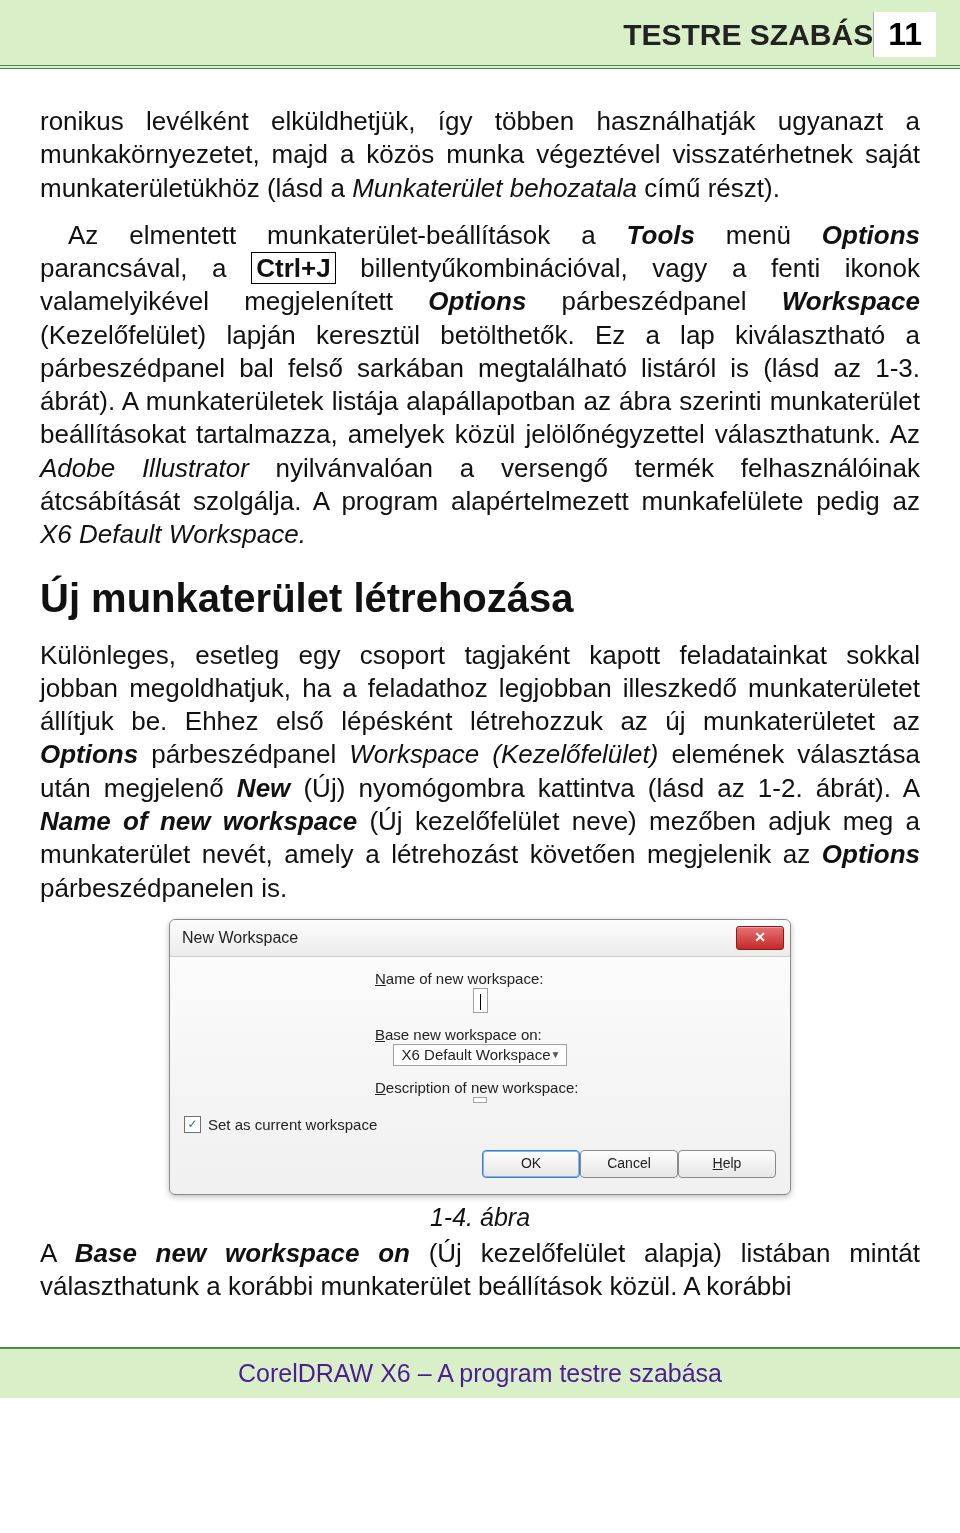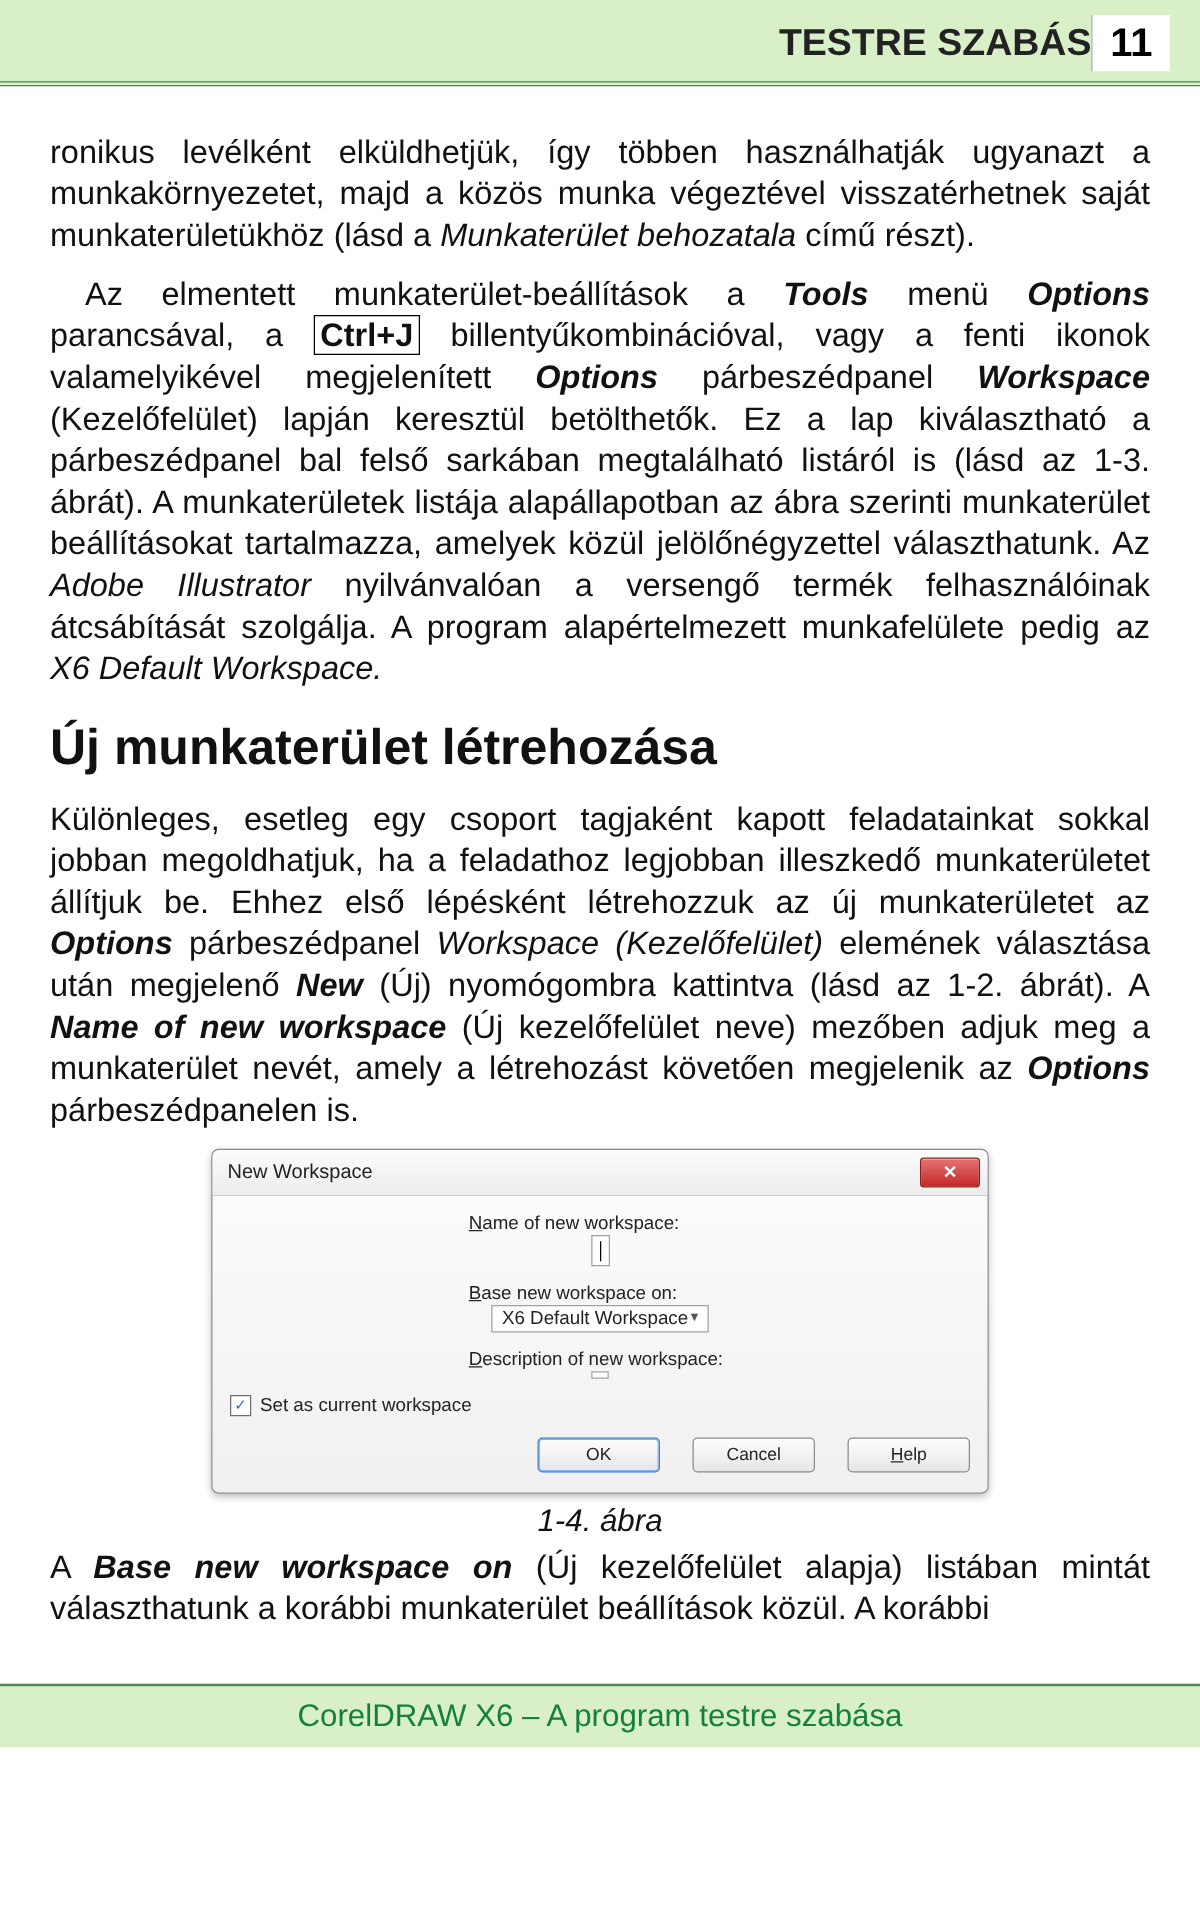--- a/index.html
+++ b/index.html
@@ -163,21 +163,21 @@
     margin-right: 7px;
     display: flex;
     align-items: center;
     justify-content: center;
     font-size: 12px;
     color: #2b6cb0;
   }
   .dlg-buttons {
     display: flex;
     justify-content: flex-end;
-    gap: 26px;
+    gap: 0;
     padding: 6px 0 8px 0;
   }
   .dlg-btn {
     min-width: 96px;
     height: 26px;
     border: 1px solid #8a8a8a;
     border-radius: 4px;
     background: linear-gradient(#fefefe, #e6e6e6);
     display: flex;
     align-items: center;
@@ -194,21 +194,21 @@
     font-style: italic;
     font-size: 25px;
     margin: 6px 0 4px 0;
   }
   .footer {
     background: #d8efc8;
     border-top: 2px solid #4a8a4a;
     text-align: center;
     padding: 10px 0;
     font-size: 25px;
-    color: #15803d;
+    color: #4c1d95;
     margin-top: 20px;
   }
 </style>
 </head>
 <body>
 
 <div class="page">
 
   <div class="header">
     <div class="header-row">

